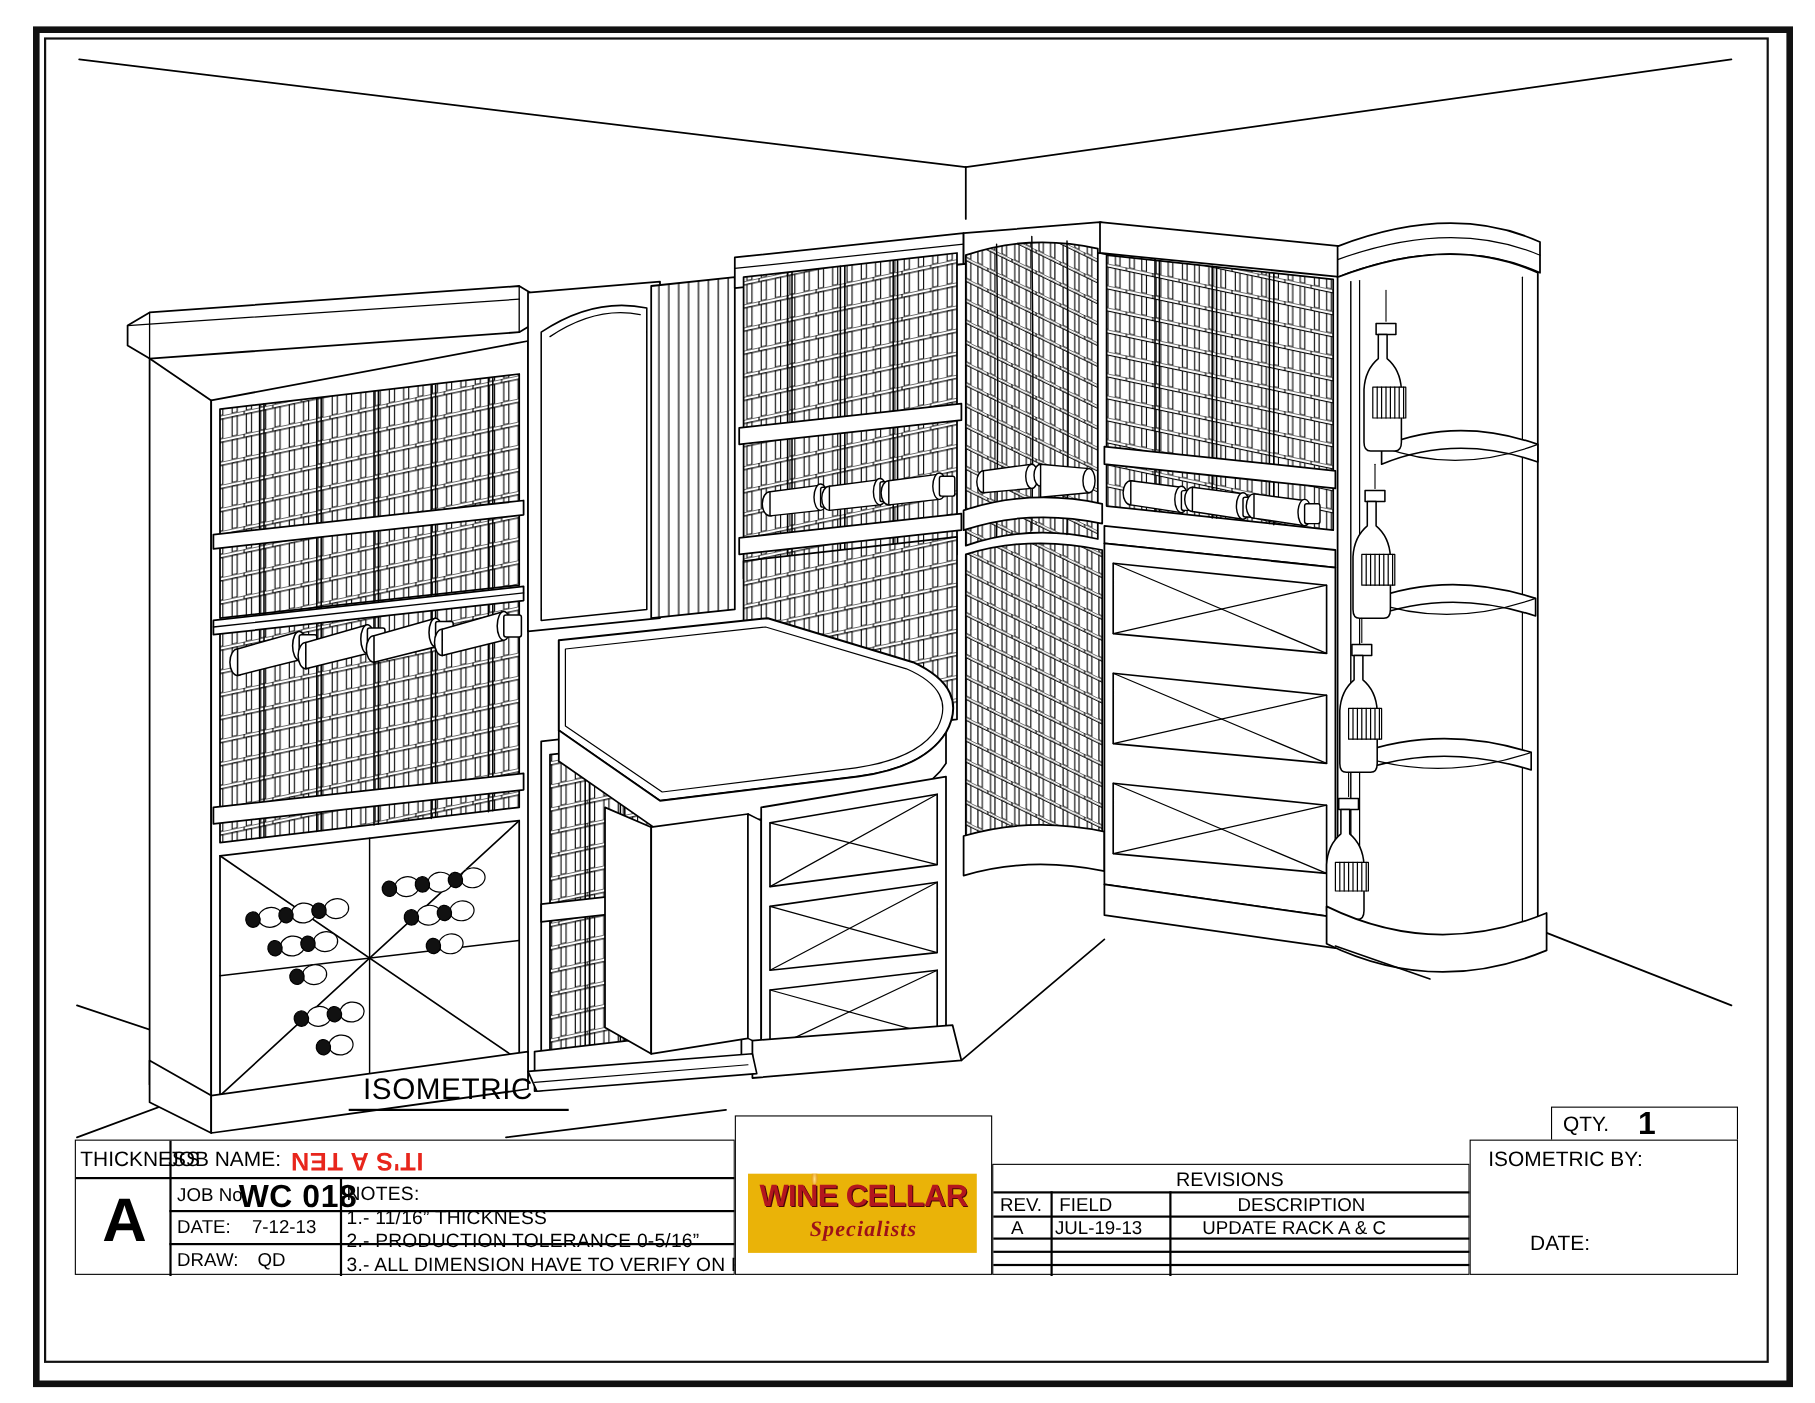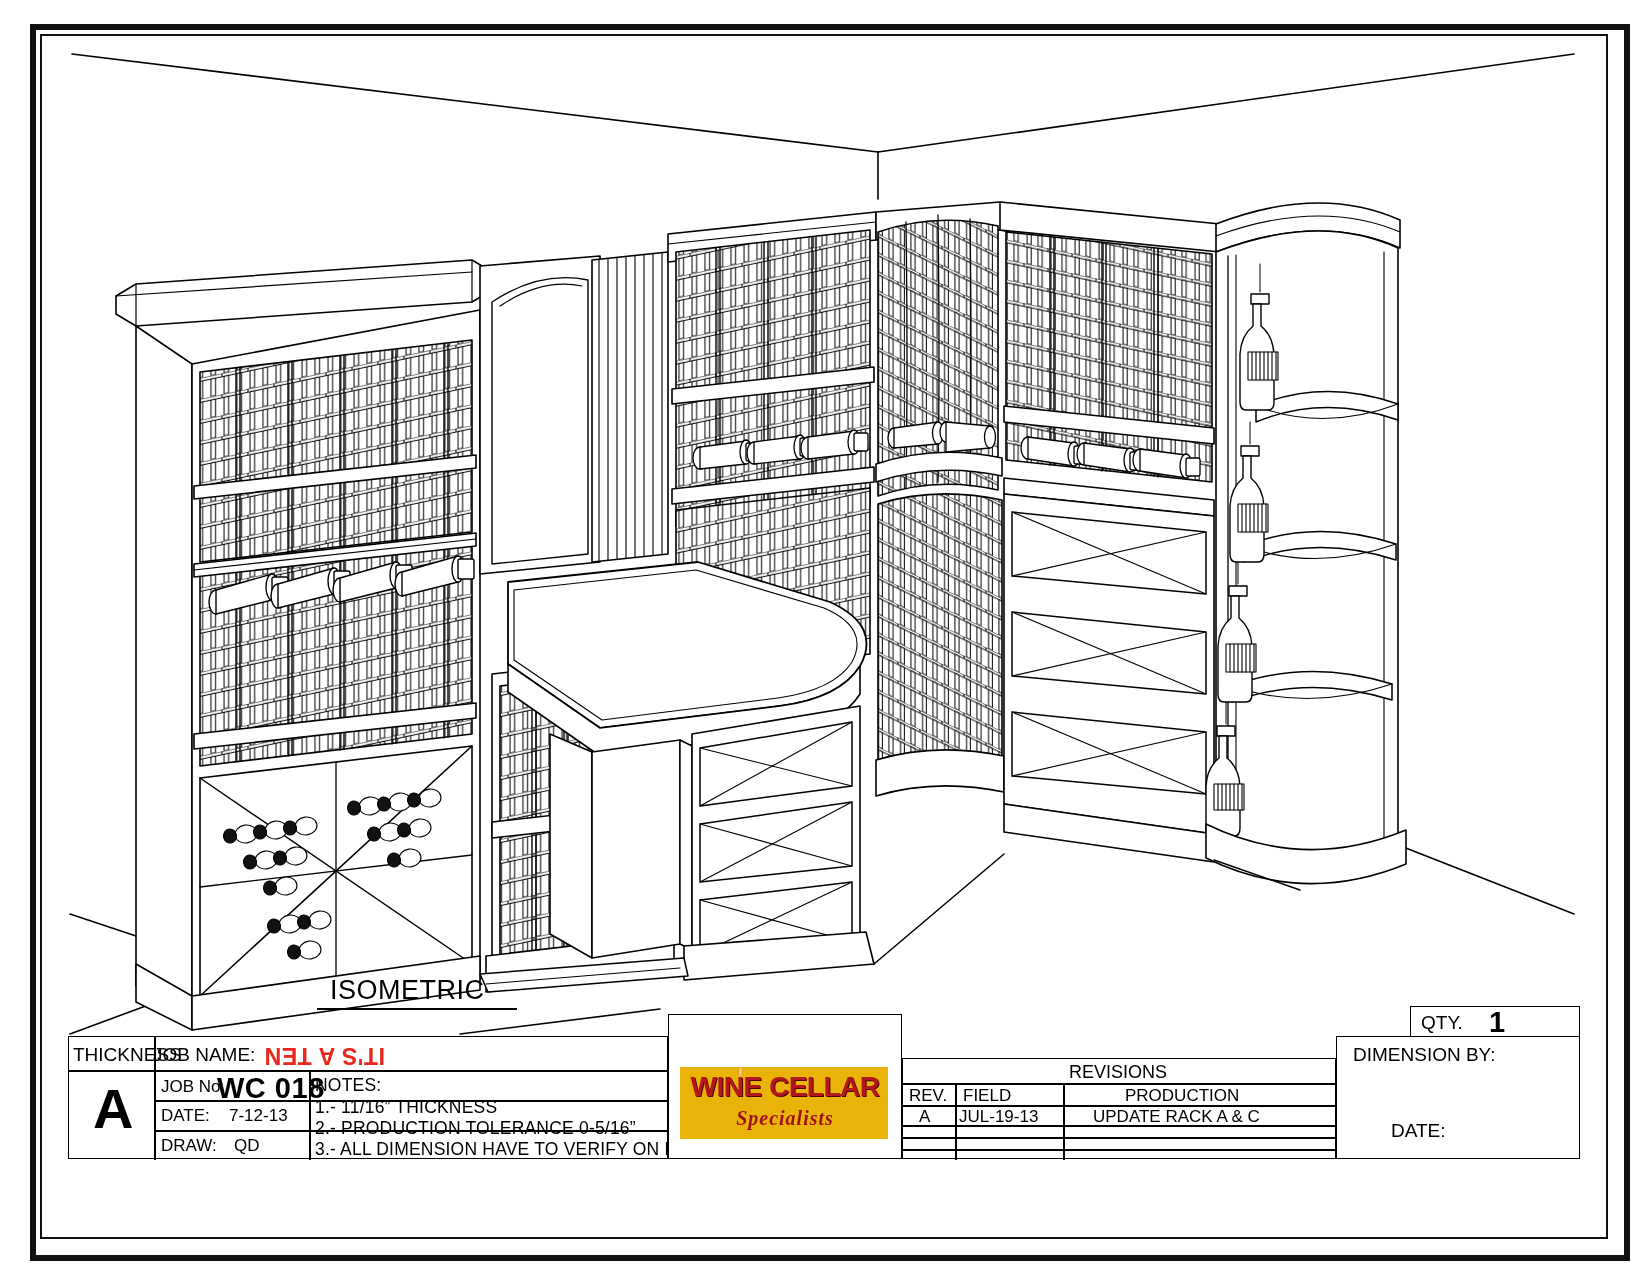--- a/index.html
+++ b/index.html
@@ -629,30 +629,30 @@
     <div class="hline" style="left:0;top:66px;width:434px;"></div>
     <div class="hline" style="left:0;top:78px;width:434px;"></div>
     <div class="hline" style="left:0;top:90px;width:434px;"></div>
     <div class="vline" style="left:52px;top:24px;height:77px;"></div>
     <div class="vline" style="left:160px;top:24px;height:77px;"></div>
 
     <div class="rv-txt rv-title" style="left:166px;top:3px;">REVISIONS</div>
 
     <div class="rv-txt" style="left:6px;top:27px;">REV.</div>
     <div class="rv-txt" style="left:60px;top:27px;">FIELD</div>
-    <div class="rv-txt" style="left:222px;top:27px;">PRODUCTION</div>
+    <div class="rv-txt" style="left:222px;top:27px;">DESCRIPTION</div>
 
     <div class="rv-txt" style="left:16px;top:48px;">A</div>
     <div class="rv-txt" style="left:56px;top:48px;">JUL-19-13</div>
     <div class="rv-txt" style="left:190px;top:48px;">UPDATE  RACK  A  &amp;  C</div>
   </div>
 
   <div class="tb" id="tb-qty">
     <span class="qty-lbl">QTY.</span>
     <span class="qty-val">1</span>
   </div>
 
   <div class="tb" id="tb-appr">
-    <div class="tb-txt lbl" style="left:16px;top:7px;">DIMENSION  BY:</div>
+    <div class="tb-txt lbl" style="left:16px;top:7px;">ISOMETRIC  BY:</div>
     <div class="tb-txt lbl" style="left:54px;top:83px;">DATE:</div>
   </div>
 
 </div>
 
 </body></html>

